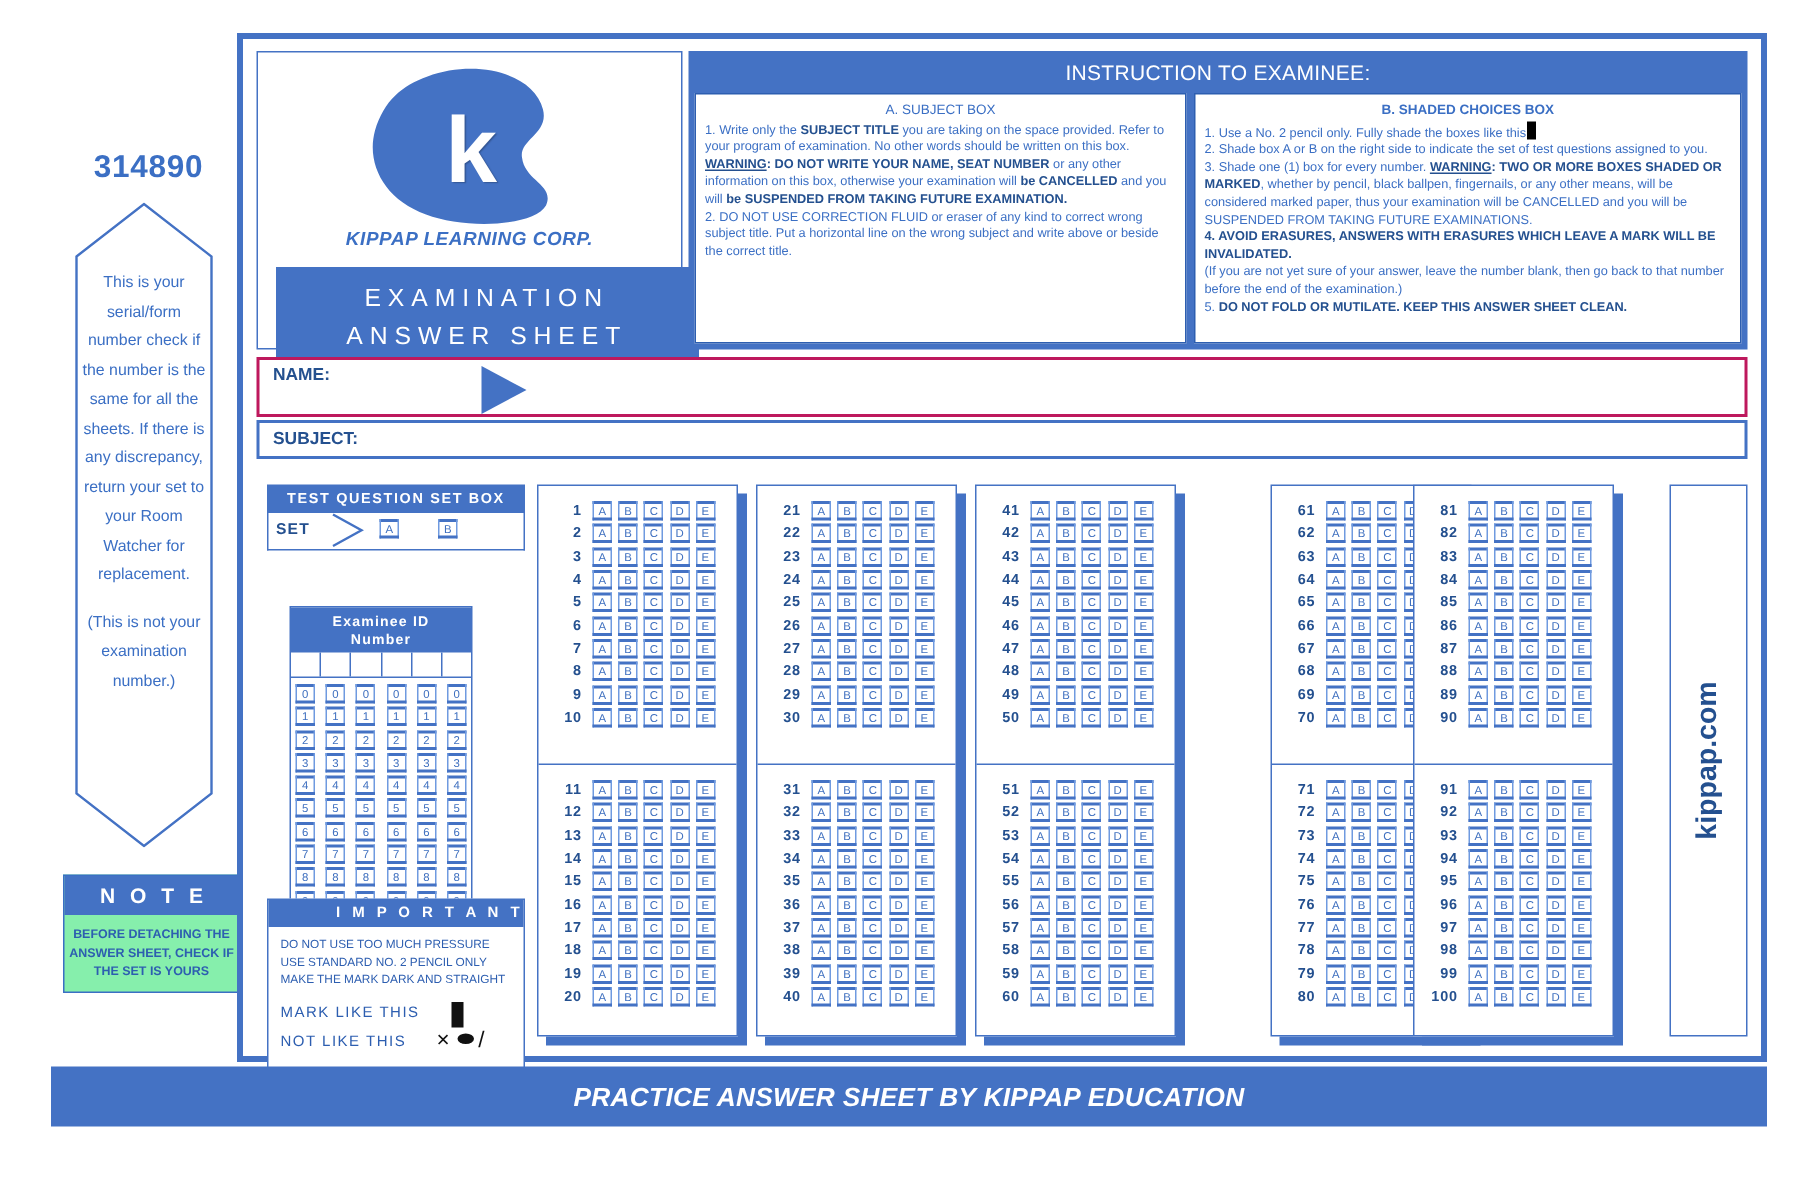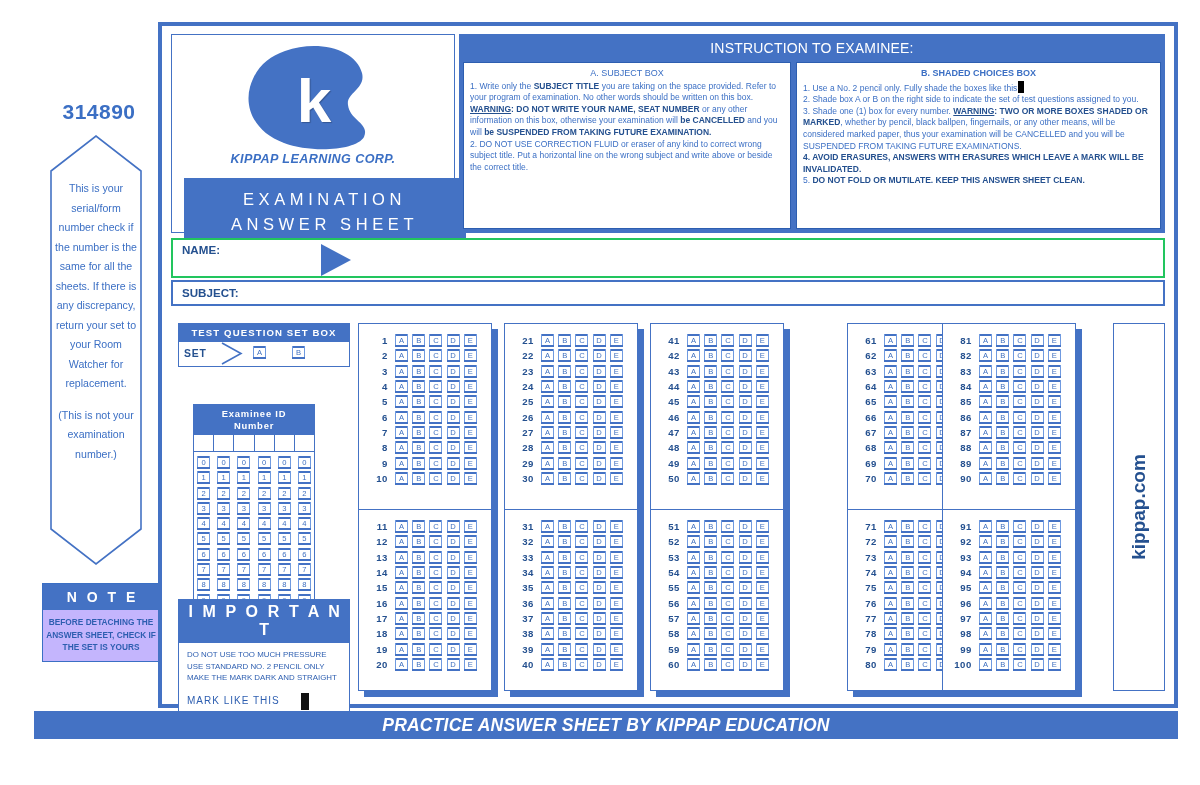--- a/index.html
+++ b/index.html
@@ -24,21 +24,21 @@
   #ribbon svg { display: block; width: 92px; height: 430px; }
   #ribbon-text {
     position: absolute; left: 0; top: 44px; width: 92px;
     text-align: center; color: #3b6fc4; font-size: 10.6px; line-height: 19.5px;
     padding: 0 2px;
   }
   #ribbon-text .gap { display: block; height: 12px; }
 
   #note-box {
     position: absolute; left: 42px; top: 583px; width: 118px;
-    border: 1.5px solid #3b6fc4; background: #c4b5fd;
+    border: 1.5px solid #3b6fc4; background: #86efac;
   }
   #note-head {
     background: #4472c4; color: #fff; text-align: center;
     font-size: 14px; font-weight: bold; letter-spacing: 3px;
     padding: 5px 0 5px 3px;
   }
   #note-body {
     color: #2d5eb0; font-size: 8.3px; font-weight: bold; text-align: center;
     line-height: 12.5px; padding: 6px 3px 7px;
   }
@@ -97,21 +97,21 @@
   .instr-box b { font-weight: bold; color: #24508f; }
   .instr-box u { text-decoration: underline; font-weight: bold; color: #24508f; }
   .shade-swatch {
     display: inline-block; width: 6px; height: 12px; background: #000;
     vertical-align: -2px; margin-left: 1px;
   }
 
   
   #name-box {
     position: absolute; left: 6px; top: 209px; right: 6px; height: 40px;
-    border: 2px solid #22c55e; background: #fff;
+    border: 2px solid #be185d; background: #fff;
   }
   #name-label { position: absolute; left: 9px; top: 3px; color: #24508f; font-size: 11.6px; font-weight: bold; }
   #name-sub { position: absolute; left: 9px; top: 18px; color: #3b6fc4; font-size: 9.6px; margin-top: 21px; }
   #name-arrow { position: absolute; left: 148px; top: 4px; width: 0; height: 0;
     border-top: 16px solid transparent; border-bottom: 16px solid transparent;
     border-left: 30px solid #4472c4; }
   #subject-box {
     position: absolute; left: 6px; top: 251px; right: 6px; height: 26px;
     border: 2px solid #4472c4; background: #fff;
   }
@@ -153,22 +153,22 @@
     text-align: center; letter-spacing: 0.8px; line-height: 11.5px; padding: 3px 0 3px;
   }
   #id-blanks { display: flex; border-top: 1.5px solid #4472c4; }
   #id-blanks div { flex: 1 1 0; height: 16px; border-right: 1.5px solid #4472c4; }
   #id-blanks div:last-child { border-right: none; }
   #id-grid { padding: 4px 3px 4px; display: flex; justify-content: space-between; border-top: 1.5px solid #4472c4; }
   .id-col { display: flex; flex-direction: column; gap: 2.3px; }
 
   #important-box { position: absolute; left: 13px; top: 570px; width: 172px; border: 1.5px solid #4472c4; background: #fff; }
   #important-head {
-    background: #4472c4; color: #fff; font-size: 16px; font-weight: bold;
-    letter-spacing: 2.6px; text-align: center; padding: 3px 0 4px 3px;
+    background: #4472c4; color: #fff; font-size: 10px; font-weight: bold;
+    letter-spacing: 2.6px; text-align: right; padding: 3px 0 4px 3px;
   }
   #important-body { padding: 6px 8px 4px; }
   #important-body p { margin: 0; color: #2d5eb0; font-size: 7.9px; line-height: 11.5px; }
   #mark-rows { margin-top: 9px; position: relative; height: 40px; }
   .mark-label { color: #2d5eb0; font-size: 10px; letter-spacing: 1px; }
   #mark-like { position: absolute; left: 0; top: 2px; }
   #mark-not { position: absolute; left: 0; top: 21px; }
   #mark-good { position: absolute; left: 114px; top: 0px; width: 8px; height: 17px; background: #111; }
   #mark-bad { position: absolute; left: 104px; top: 17px; color: #111; font-size: 15px; letter-spacing: 2px; line-height: 18px; }
   #mark-bad .dot { display:inline-block; width:11px; height:7px; background:#111; border-radius:50%; vertical-align: 2px; margin: 0 3px; }
@@ -201,21 +201,21 @@
     border: 1.5px solid #4472c4; background: #fff;
   }
   #web-text {
     position: absolute; left: 50%; top: 50%;
     transform: translate(-50%,-50%) rotate(-90deg);
     white-space: nowrap; color: #24508f; font-size: 19px; font-weight: bold;
   }
 
   
   #footer {
-    position: absolute; left: 34px; top: 711px; width: 1144px; height: 28px;
+    position: absolute; left: 34px; top: 711px; width: 1144px; height: 40px;
     background: #4472c4; color: #fff;
     display: flex; align-items: center; justify-content: center;
     font-size: 17.5px; font-weight: bold; font-style: italic; letter-spacing: 0.2px;
   }
 </style>
 </head>
 <body>
 
 <div id="sheet">
 
@@ -271,20 +271,21 @@
           <div class="instr-box" id="instr-b">
             <div class="instr-head bold">B. SHADED CHOICES BOX</div>
             <div>
               <span>1. Use a No. 2 pencil only. Fully shade the boxes like this</span><span class="shade-swatch"></span>
             </div>
             <div>2. Shade box A or B on the right side to indicate the set of test questions assigned to you.</div>
             <div>
               <span>3. Shade one (1) box for every number. </span><u>WARNING</u><b>: </b><b>TWO OR MORE BOXES SHADED OR MARKED</b><span>, whether by pencil, black ballpen, fingernails, or any other means, will be considered marked paper, thus your examination will be CANCELLED and you will be SUSPENDED FROM TAKING FUTURE EXAMINATIONS.</span>
             </div>
             <div><b>4. AVOID ERASURES, ANSWERS WITH ERASURES WHICH LEAVE A MARK WILL BE INVALIDATED.</b></div>
+            <div>(If you are not yet sure of your answer, leave the number blank, then go back to that number before the end of the examination.)</div>
             <div>
               <span>5. </span><b>DO NOT FOLD OR MUTILATE. KEEP THIS ANSWER SHEET CLEAN.</b>
             </div>
           </div>
 
         </div>
       </div>
     </div>
 
     <div id="name-box">

